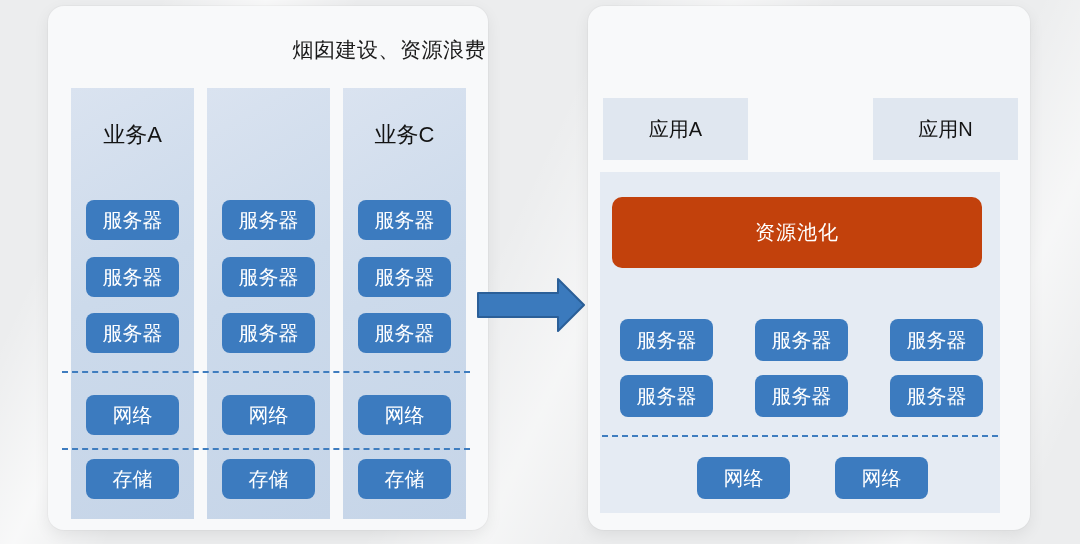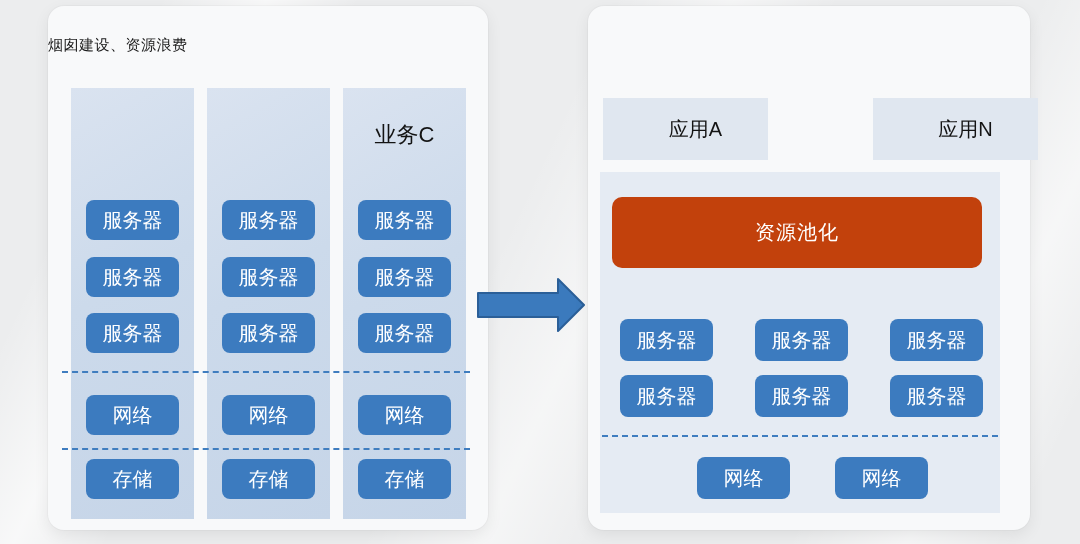--- a/index.html
+++ b/index.html
@@ -16,22 +16,22 @@
       linear-gradient(115deg, rgba(255,255,255,0) 78%, rgba(255,255,255,.55) 87%, rgba(255,255,255,0) 95%);
   }
   .card{
     position:absolute;top:6px;height:524px;border-radius:16px;
     background:#f8f9fa;
     box-shadow:0 0 0 1px rgba(0,0,0,.025), 0 5px 16px rgba(0,0,0,.07);
   }
   .card-left{left:48px;width:440px;}
   .card-right{left:588px;width:442px;}
   .panel-title{
-    position:absolute;top:30px;left:0;right:12px;margin:0;
-    text-align:left;font-size:15px;font-weight:500;color:#1b1b1b;
+    position:absolute;top:30px;left:0;right:2px;margin:0;
+    text-align:right;font-size:21px;font-weight:500;color:#1b1b1b;
     letter-spacing:.5px;
   }
   
   .col{
     position:absolute;top:82px;width:123px;height:431px;
     background:linear-gradient(150deg,#dae3f0 0%,#ccdaeb 45%,#c6d5e8 100%);
   }
   .col-1{left:23px;} .col-2{left:159px;} .col-3{left:295px;}
   .col-title{
     position:absolute;top:32px;left:0;right:0;text-align:center;
@@ -46,21 +46,21 @@
   .net-l{top:307px;} .sto-l{top:371px;}
   .dash{position:absolute;height:0;border-top:2px dashed #3f7dbf;}
   .dash-l{left:14px;width:408px;}
   .dash-l1{top:365px;} .dash-l2{top:442px;}
   
   .arrow{position:absolute;left:476px;top:276px;width:112px;height:58px;}
   
   .app{
     position:absolute;top:92px;width:145px;height:62px;
     background:#e0e7f0;display:flex;align-items:center;justify-content:center;
-    font-size:20px;color:#141414;padding-left:20px;
+    font-size:20px;color:#141414;
   }
   .app-1{left:15px;} .app-2{left:150px;} .app-3{left:285px;}
   .pool-container{
     position:absolute;left:12px;top:166px;width:400px;height:341px;
     background:#e5ebf3;
   }
   .pool{
     position:absolute;left:12px;top:25px;width:370px;height:71px;
     background:#c2410c;border-radius:10px;
     display:flex;align-items:center;justify-content:center;
@@ -75,20 +75,21 @@
 </style>
 </head>
 <body>
 
 <div class="stage">
 
   <section class="card card-left">
     <h2 class="panel-title">烟囱建设、资源浪费</h2>
 
     <div class="col col-1">
+      <div class="col-title">业务A</div>
       <div class="bbox srv-1">服务器</div>
       <div class="bbox srv-2">服务器</div>
       <div class="bbox srv-3">服务器</div>
       <div class="bbox net-l">网络</div>
       <div class="bbox sto-l">存储</div>
     </div>
 
     <div class="col col-2">
       <div class="bbox srv-1">服务器</div>
       <div class="bbox srv-2">服务器</div>

